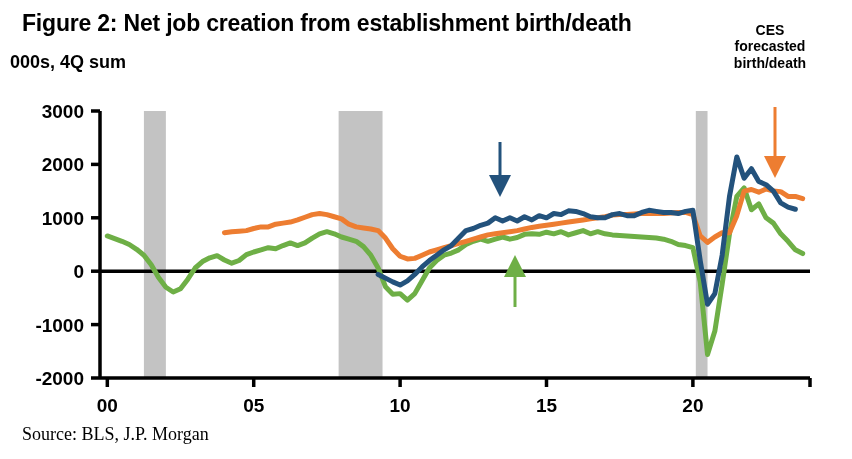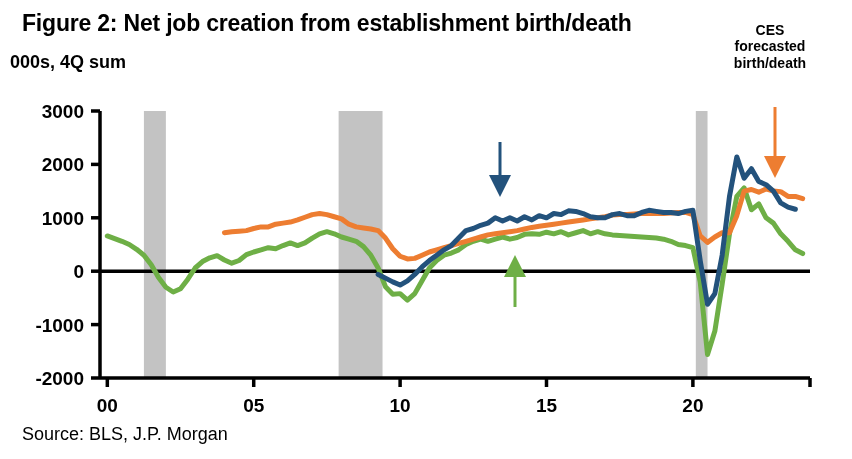--- a/index.html
+++ b/index.html
@@ -37,20 +37,21 @@
     font-weight: bold;
     white-space: nowrap;
   }
   .source {
     position: absolute;
     left: 22px;
     top: 424px;
     font-size: 18px;
     font-weight: normal;
     white-space: nowrap;
+    font-family: Liberation Serif, serif;
   }
   .annot {
     position: absolute;
     font-size: 14px;
     font-weight: bold;
     line-height: 1.17;
     text-align: center;
     white-space: pre-line;
   }
   #annot-ces-actual {

